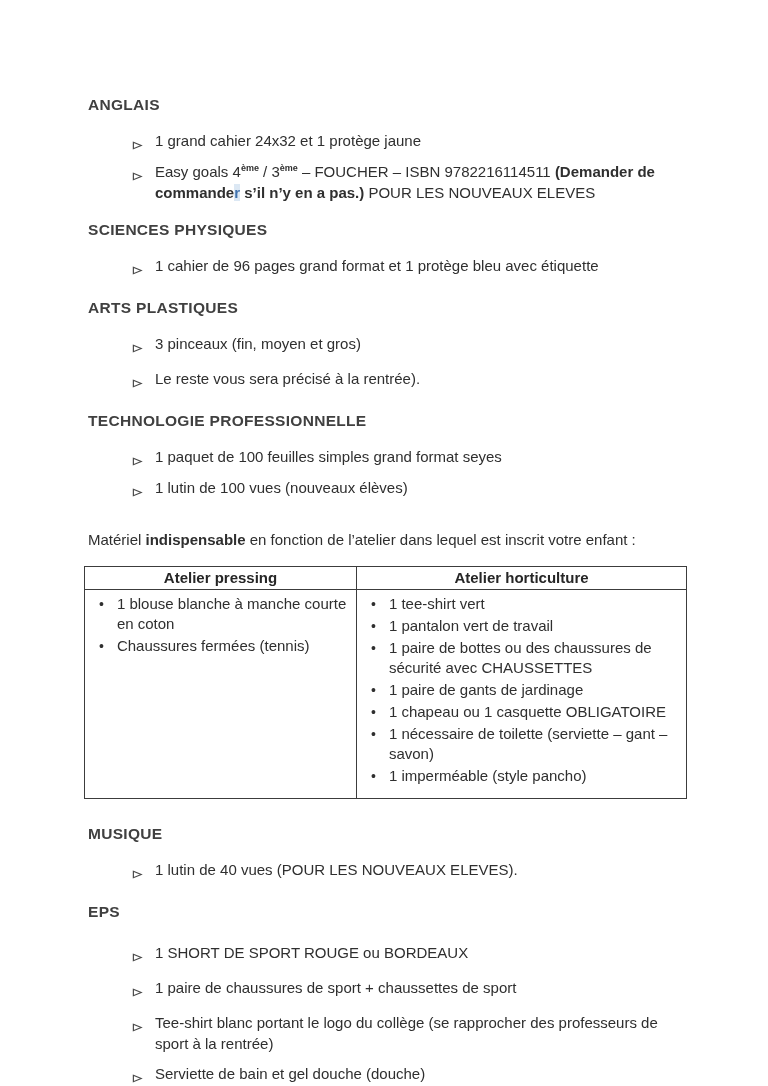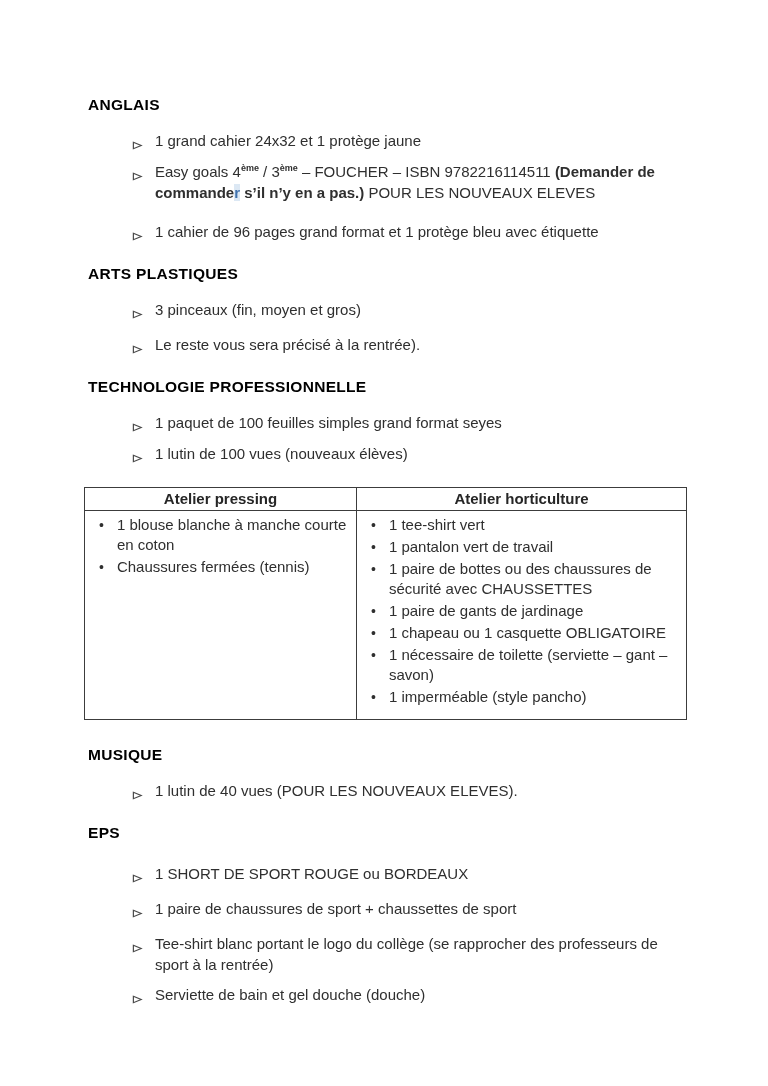--- a/index.html
+++ b/index.html
@@ -18,21 +18,21 @@
   }
   .page {
     padding: 96px 64px 0 88px;
   }
   .section {
     margin-bottom: 18px;
   }
   .section-heading {
     font-weight: bold;
     font-size: 15.5px;
-    color: #000000;
+    color: #404040;
     letter-spacing: 0.3px;
     margin: 0 0 9px 0;
   }
   ul.arrow-list {
     list-style: none;
     margin: 16px;
     padding: 0 0 0 28px;
   }
   ul.arrow-list li {
     display: flex;
@@ -134,20 +134,21 @@
       <li>
         <span class="arrow"><svg width="11" height="11" viewBox="0 0 12 12">
               <path d="M1.5 2.5 L10 6 L1.5 9.5 Z" fill="none" stroke="#4a4a4a" stroke-width="1.3"></path>
             </svg></span>
         <span class="li-text"><span>Easy goals 4</span><sup class="ord">ème</sup><span> / 3</span><sup class="ord">ème</sup><span> – FOUCHER – ISBN 9782216114511 </span><span class="bold-inline">(Demander de commande</span><span class="bold-inline artifact-r">r</span><span class="bold-inline"> s’il n’y en a pas.)</span><span> POUR LES NOUVEAUX ELEVES</span></span>
       </li>
     </ul>
   </div>
 
   <div class="section">
+    <div class="section-heading">SCIENCES PHYSIQUES</div>
     <ul class="arrow-list">
       <li>
         <span class="arrow"><svg width="11" height="11" viewBox="0 0 12 12">
               <path d="M1.5 2.5 L10 6 L1.5 9.5 Z" fill="none" stroke="#4a4a4a" stroke-width="1.3"></path>
             </svg></span>
         <span class="li-text">1 cahier de 96 pages grand format et 1 protège bleu avec étiquette</span>
       </li>
     </ul>
   </div>
 
@@ -180,20 +181,21 @@
       </li>
       <li>
         <span class="arrow"><svg width="11" height="11" viewBox="0 0 12 12">
               <path d="M1.5 2.5 L10 6 L1.5 9.5 Z" fill="none" stroke="#4a4a4a" stroke-width="1.3"></path>
             </svg></span>
         <span class="li-text">1 lutin de 100 vues (nouveaux élèves)</span>
       </li>
     </ul>
   </div>
 
+  <p class="note-paragraph"><span>Matériel </span><span class="bold-inline">indispensable</span><span> en fonction de l’atelier dans lequel est inscrit votre enfant :</span></p>
 
   <table class="atelier-table">
     <colgroup>
       <col class="col-pressing">
       <col class="col-horti">
     </colgroup>
     <thead>
       <tr>
         <th>Atelier pressing</th>
         <th>Atelier horticulture</th>

